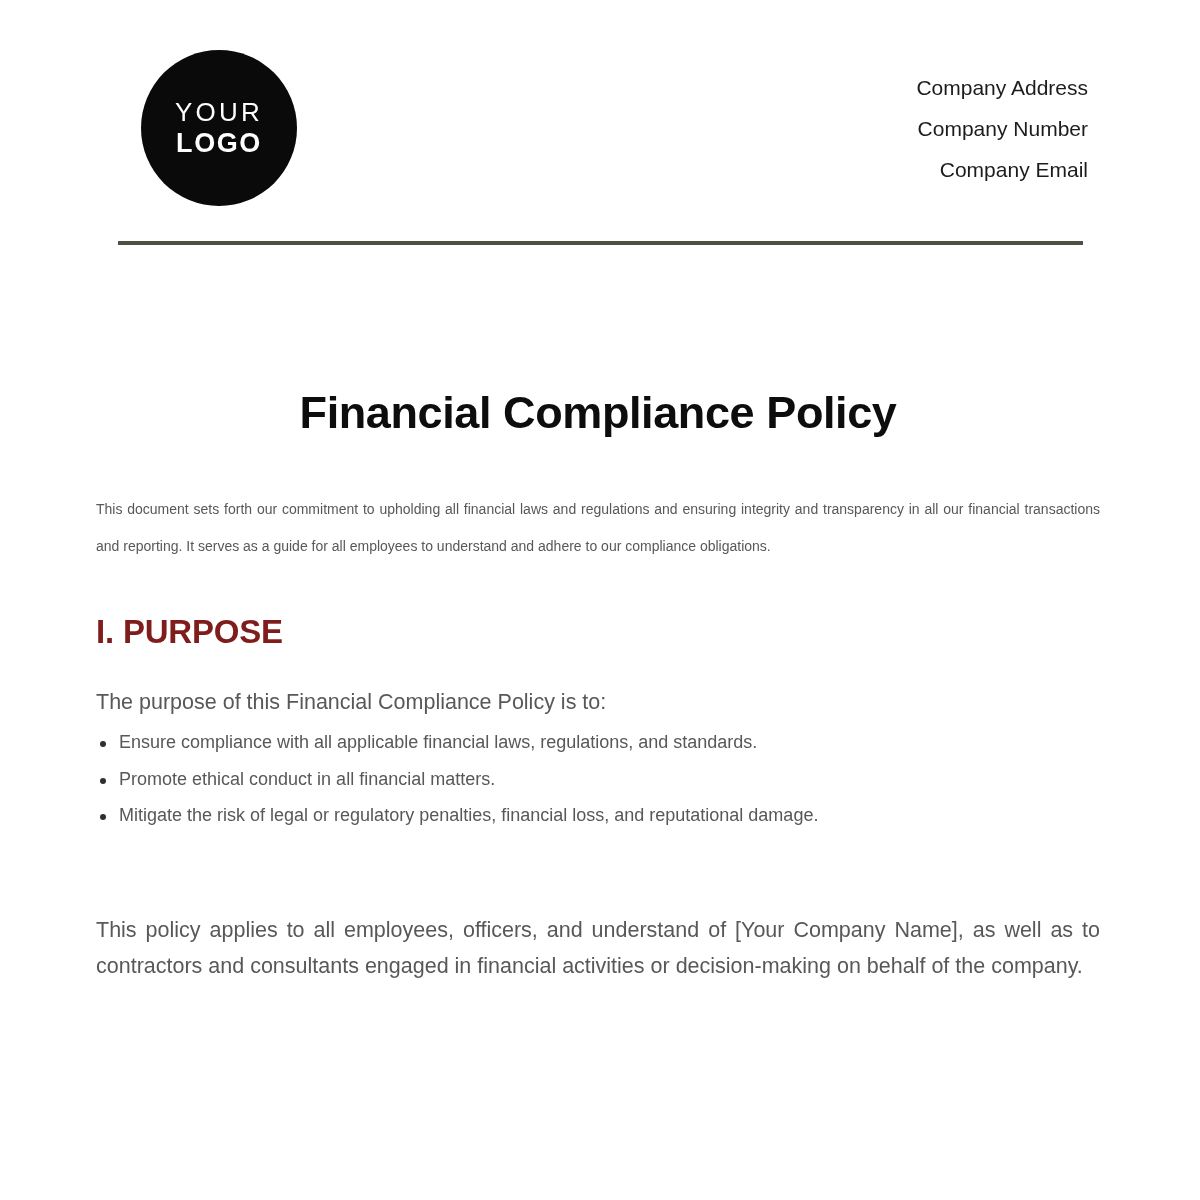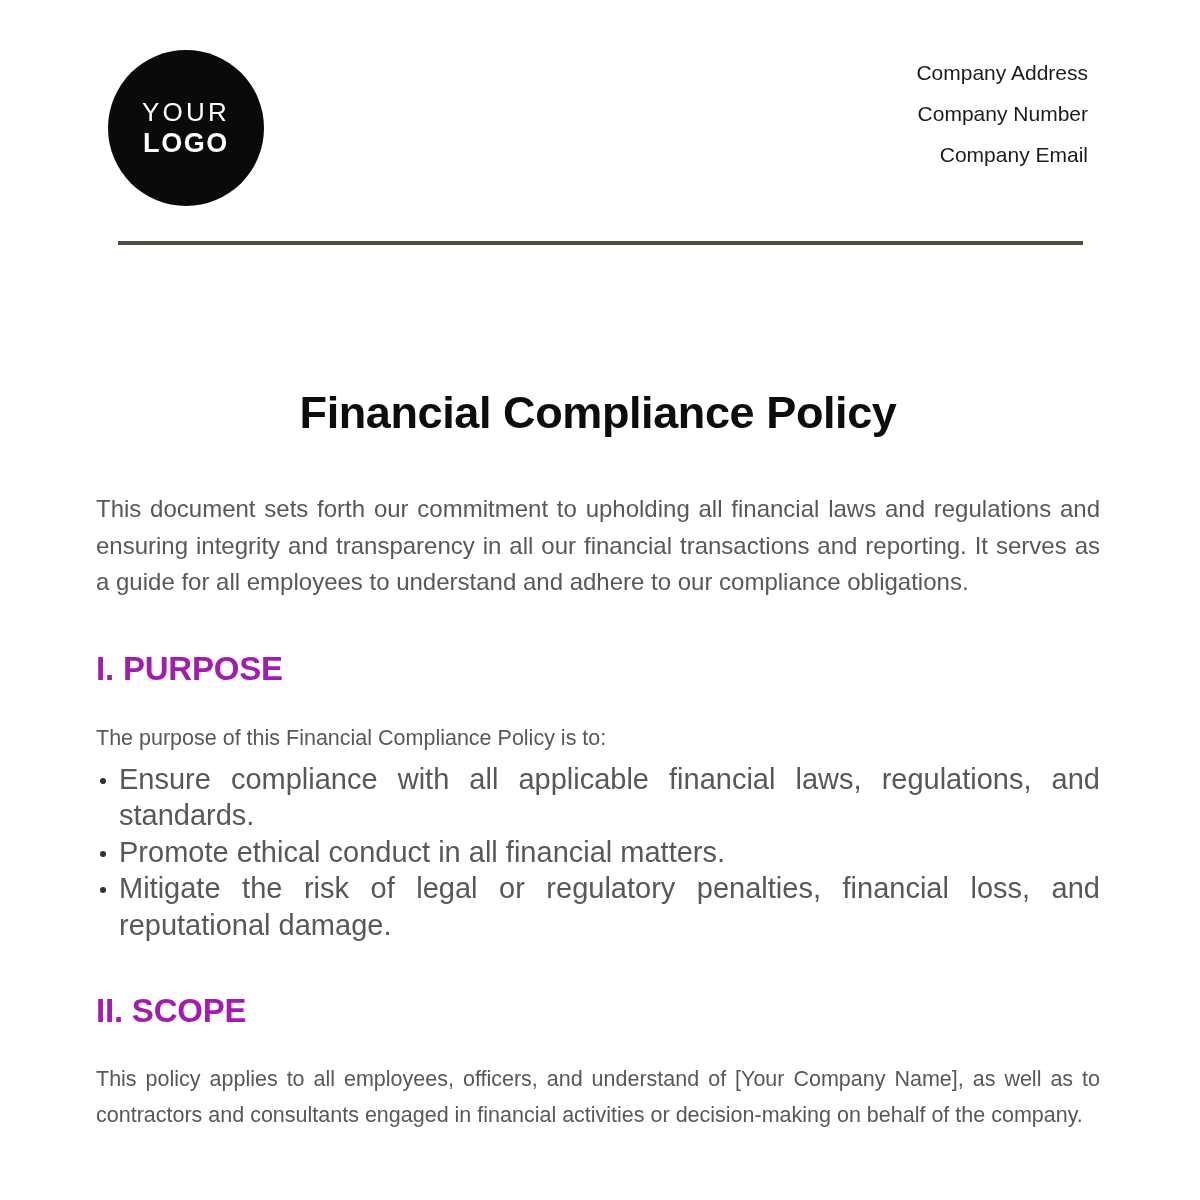--- a/index.html
+++ b/index.html
@@ -26,21 +26,21 @@
 
   
   .header {
     position: relative;
     height: 212px;
     padding: 0;
   }
 
   .logo-wrap {
     position: absolute;
-    left: 108px;
+    left: 141px;
     top: 50px;
     width: 156px;
     height: 156px;
   }
 
   .logo-circle {
     width: 156px;
     height: 156px;
     border-radius: 50%;
     background: #0a0a0a;
@@ -64,21 +64,21 @@
     color: #ffffff;
     font-size: 27px;
     font-weight: 700;
     letter-spacing: 1.6px;
     font-family: "Liberation Sans", sans-serif;
   }
 
   .contact-block {
     position: absolute;
     right: 112px;
-    top: 52px;
+    top: 67px;
     text-align: right;
   }
 
   .contact-line {
     font-size: 21px;
     line-height: 41px;
     color: #1c1c1c;
     font-family: "Liberation Sans", sans-serif;
     white-space: nowrap;
     display: block;
@@ -116,36 +116,36 @@
     letter-spacing: -0.4px;
     margin: 0;
     padding-top: 108px;
     line-height: 1.2;
     font-family: "Liberation Sans", sans-serif;
   }
 
   .intro-para {
     margin: 0;
     padding-top: 51px;
-    font-size: 24px;
+    font-size: 14px;
     line-height: 36.5px;
     color: #58585a;
     text-align: justify;
     font-family: "Liberation Sans", sans-serif;
   }
 
   .section {
     padding-top: 48px;
   }
 
   .section-heading {
     margin: 0;
     font-size: 33px;
     font-weight: 700;
-    color: #a21caf;
+    color: #7f1d1d;
     letter-spacing: -0.2px;
     line-height: 1.2;
     font-family: "Liberation Sans", sans-serif;
   }
 
   .section-lead {
     margin: 0;
     padding-top: 32px;
     font-size: 21.5px;
     line-height: 36.5px;
@@ -166,21 +166,21 @@
 
   .bullet-list {
     list-style: none;
     margin: 0;
     padding: 4px 0 0 0;
   }
 
   .bullet-item {
     position: relative;
     padding-left: 23px;
-    font-size: 29px;
+    font-size: 18px;
     line-height: 36.5px;
     color: #58585a;
     text-align: justify;
     font-family: "Liberation Sans", sans-serif;
   }
 
   .bullet-item::before {
     content: "";
     position: absolute;
     left: 4px;
@@ -226,19 +226,18 @@
       <p class="section-lead">The purpose of this Financial Compliance Policy is to:</p>
 
       <ul class="bullet-list">
         <li class="bullet-item">Ensure compliance with all applicable financial laws, regulations, and standards.</li>
         <li class="bullet-item">Promote ethical conduct in all financial matters.</li>
         <li class="bullet-item">Mitigate the risk of legal or regulatory penalties, financial loss, and reputational damage.</li>
       </ul>
     </div>
 
     <div class="section">
-      <h2 class="section-heading">II. SCOPE</h2>
 
       <p class="section-para">This policy applies to all employees, officers, and understand of [Your Company Name], as well as to contractors and consultants engaged in financial activities or decision-making on behalf of the company.</p>
     </div>
 
   </div>
 </div>
 
 </body></html>

